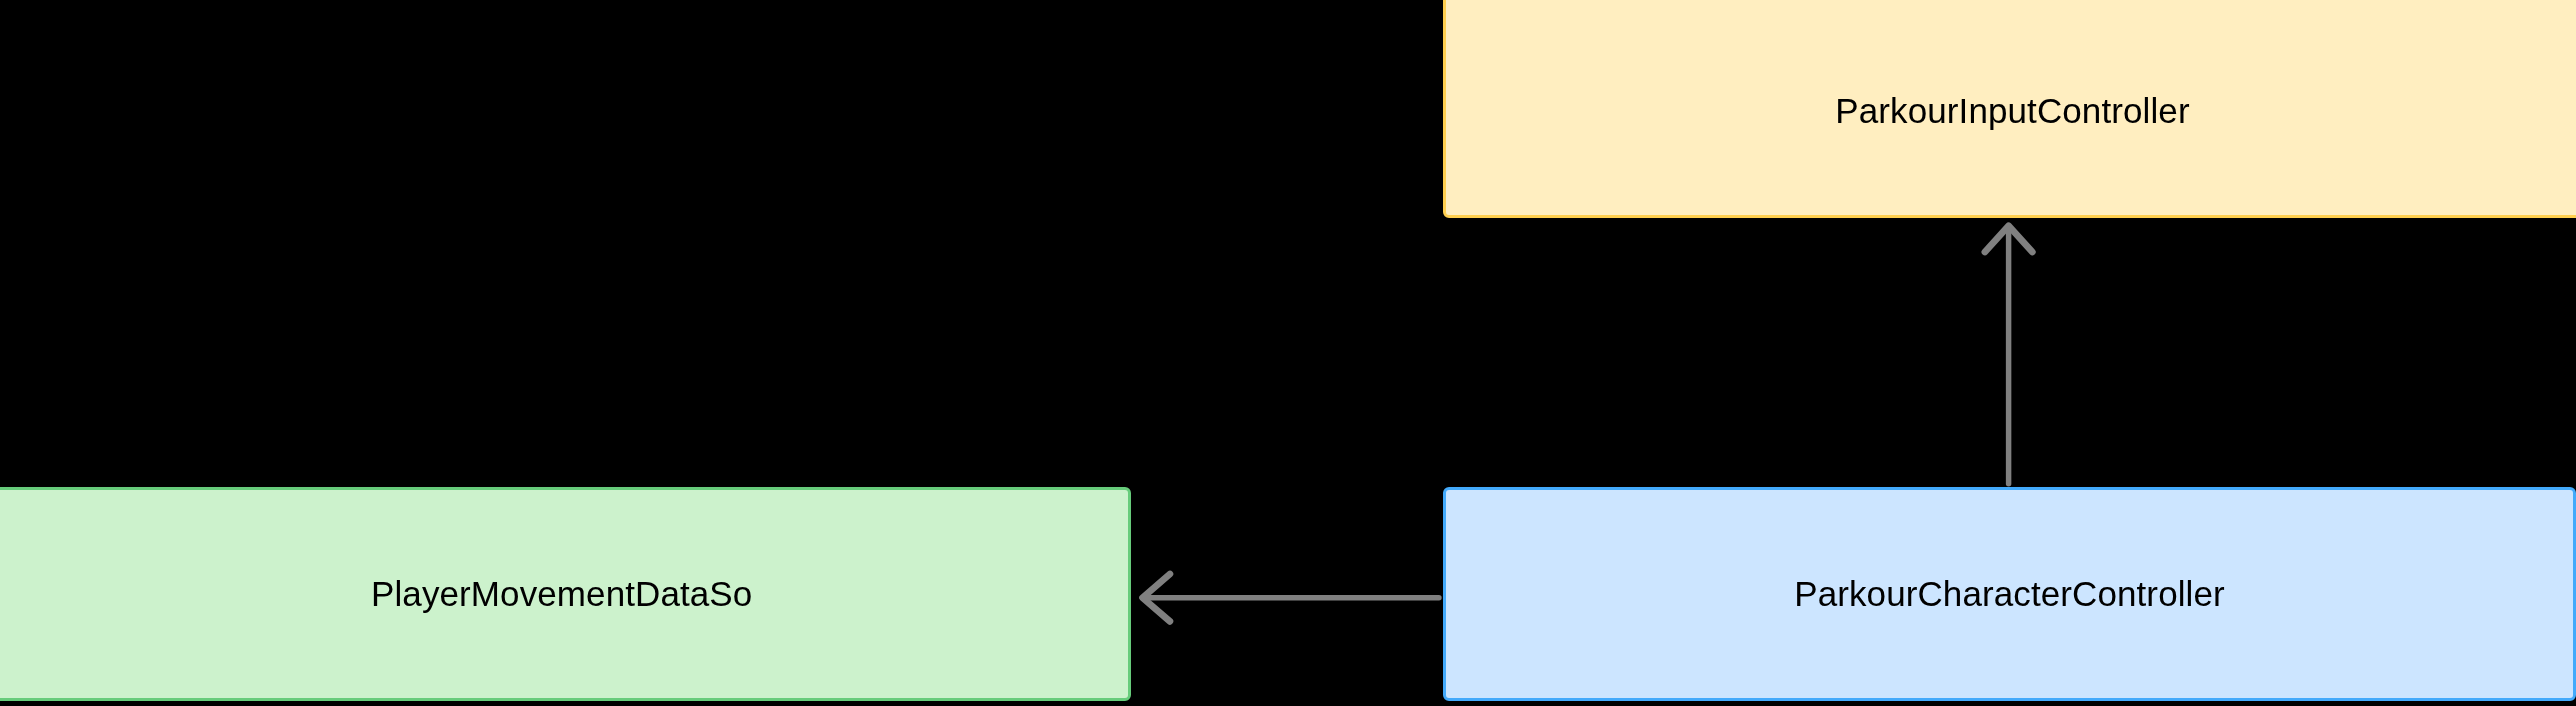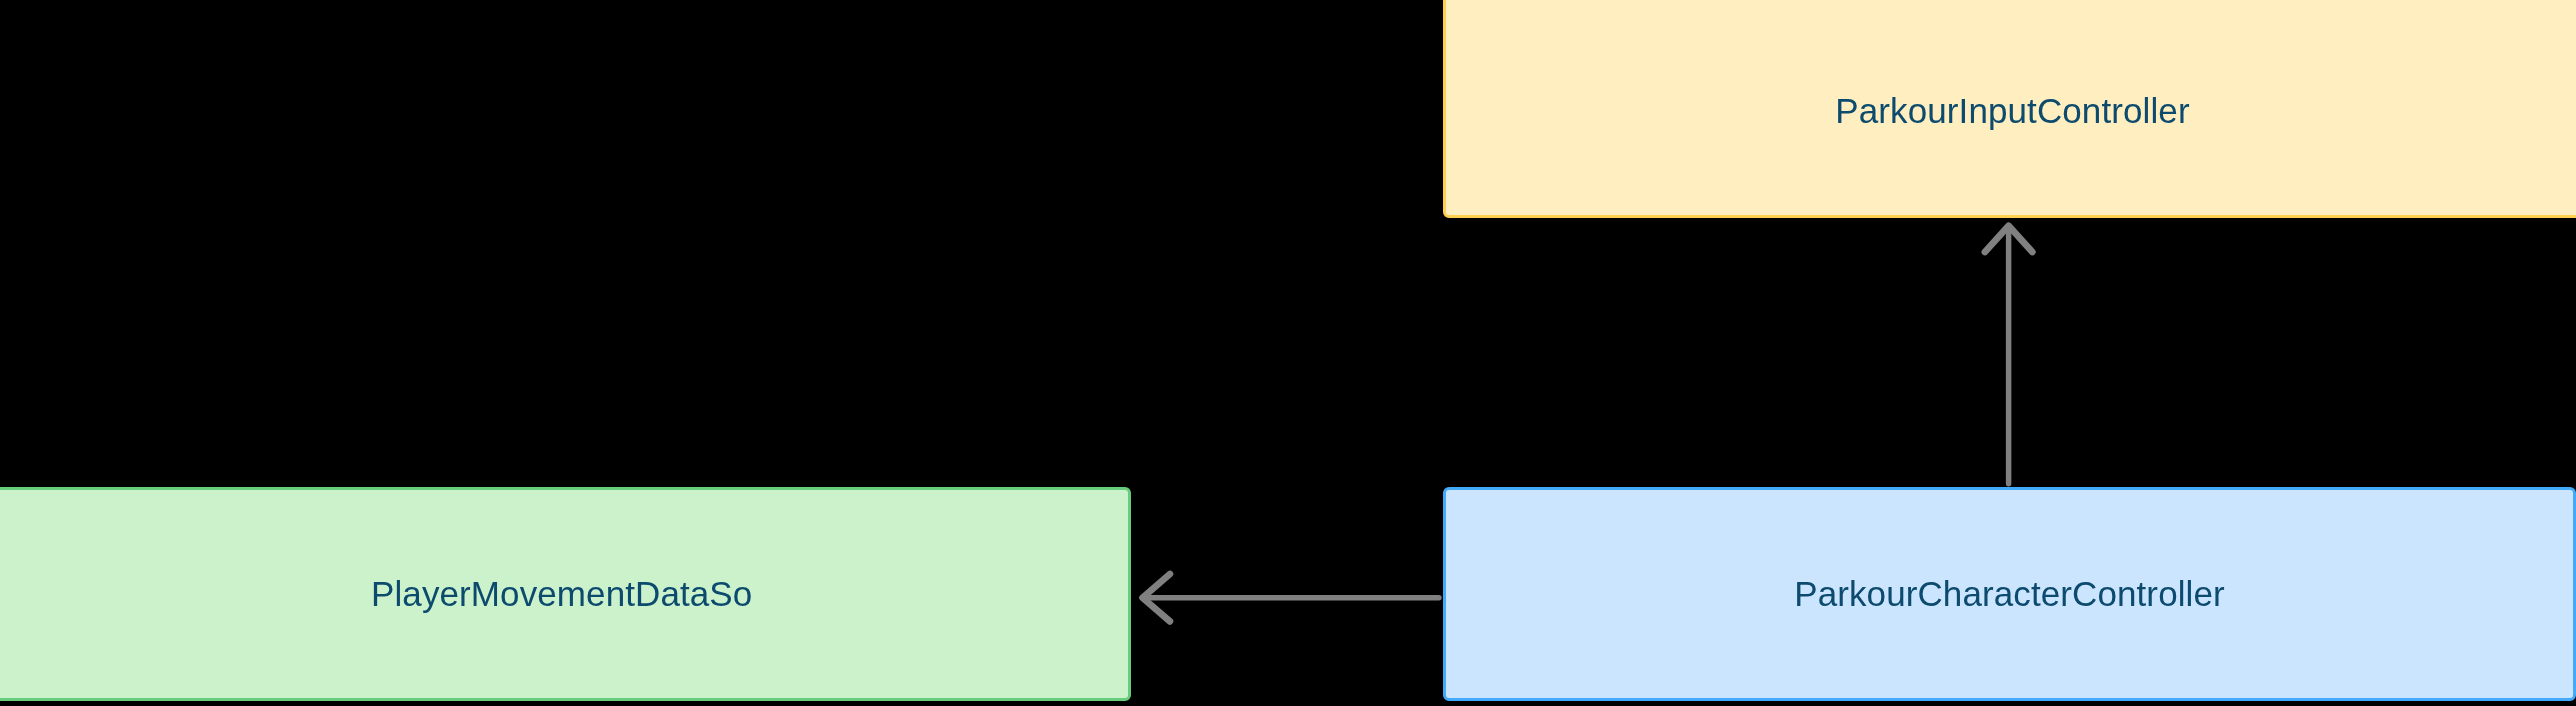--- a/index.html
+++ b/index.html
@@ -30,21 +30,21 @@
     align-items: center;
     justify-content: center;
     text-align: center;
   }
 
   .node-label {
     font-family: "Liberation Sans", sans-serif;
     font-size: 35px;
     line-height: 1.1;
     letter-spacing: 0.1px;
-    color: #0c4a6e;
+    color: #000000;
     white-space: nowrap;
     user-select: none;
   }
 
   
   #node-input-controller {
     left: 1443px;
     top: -6px;
     width: 1139px;
     height: 224px;

